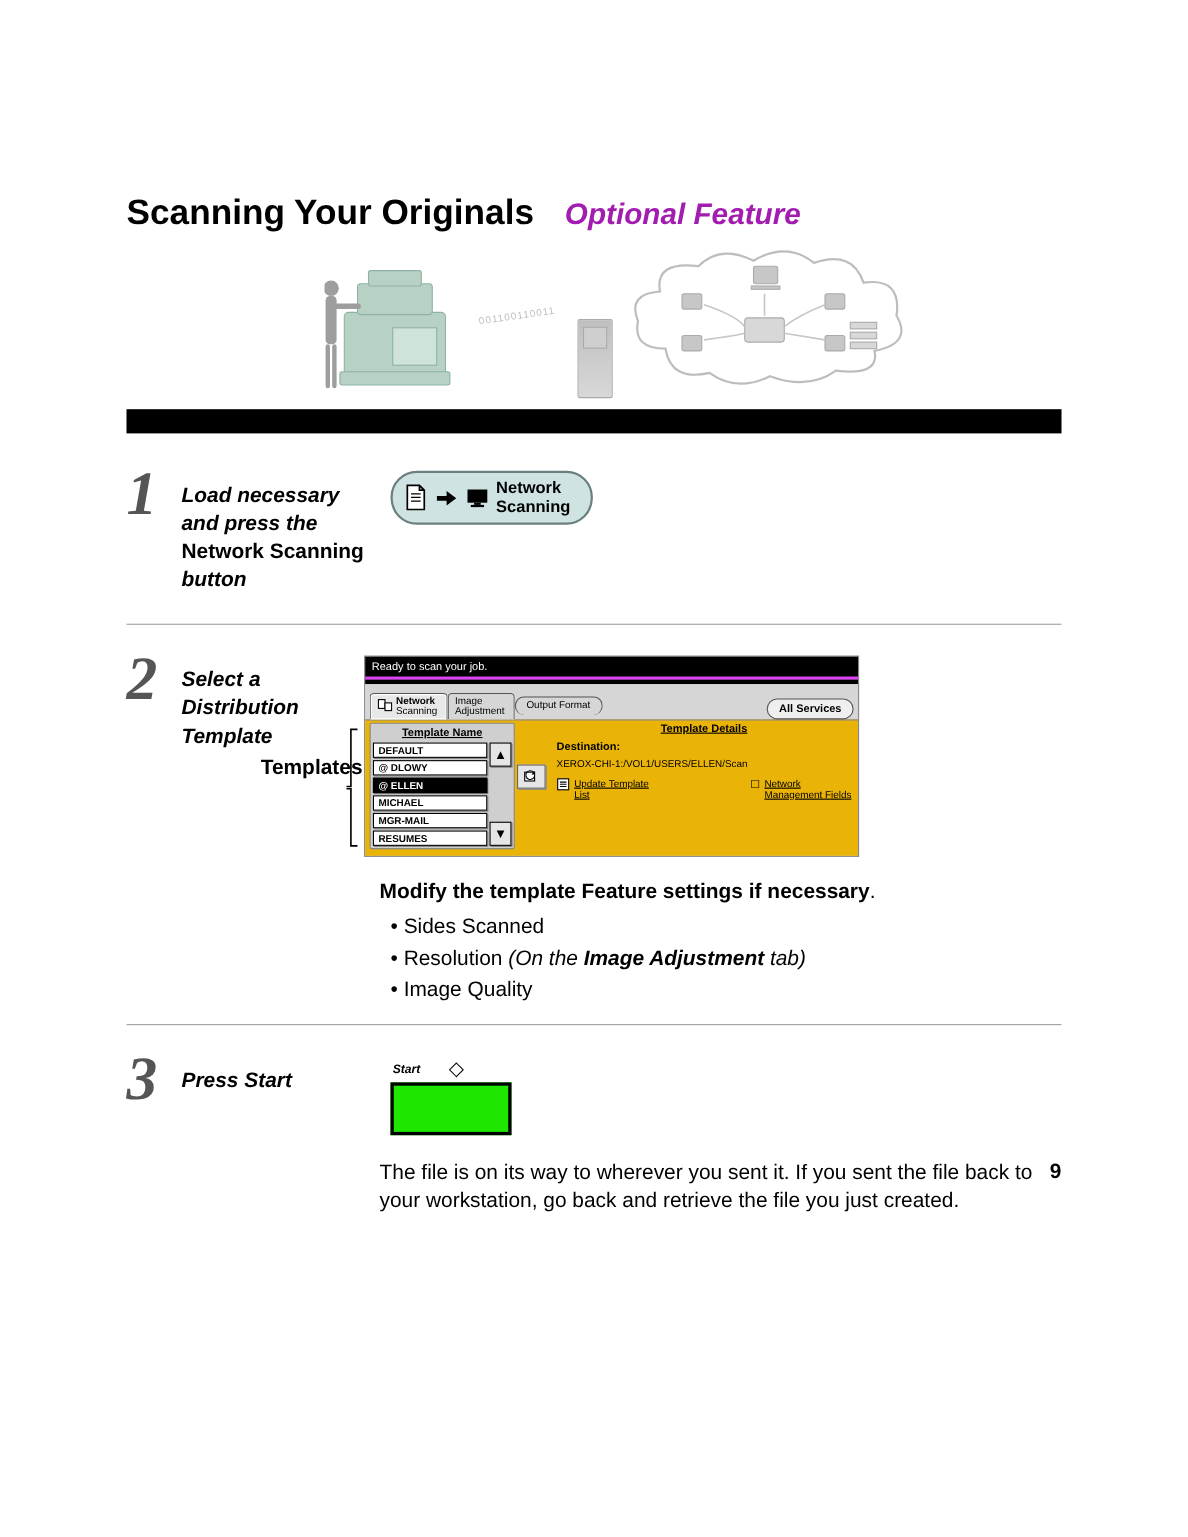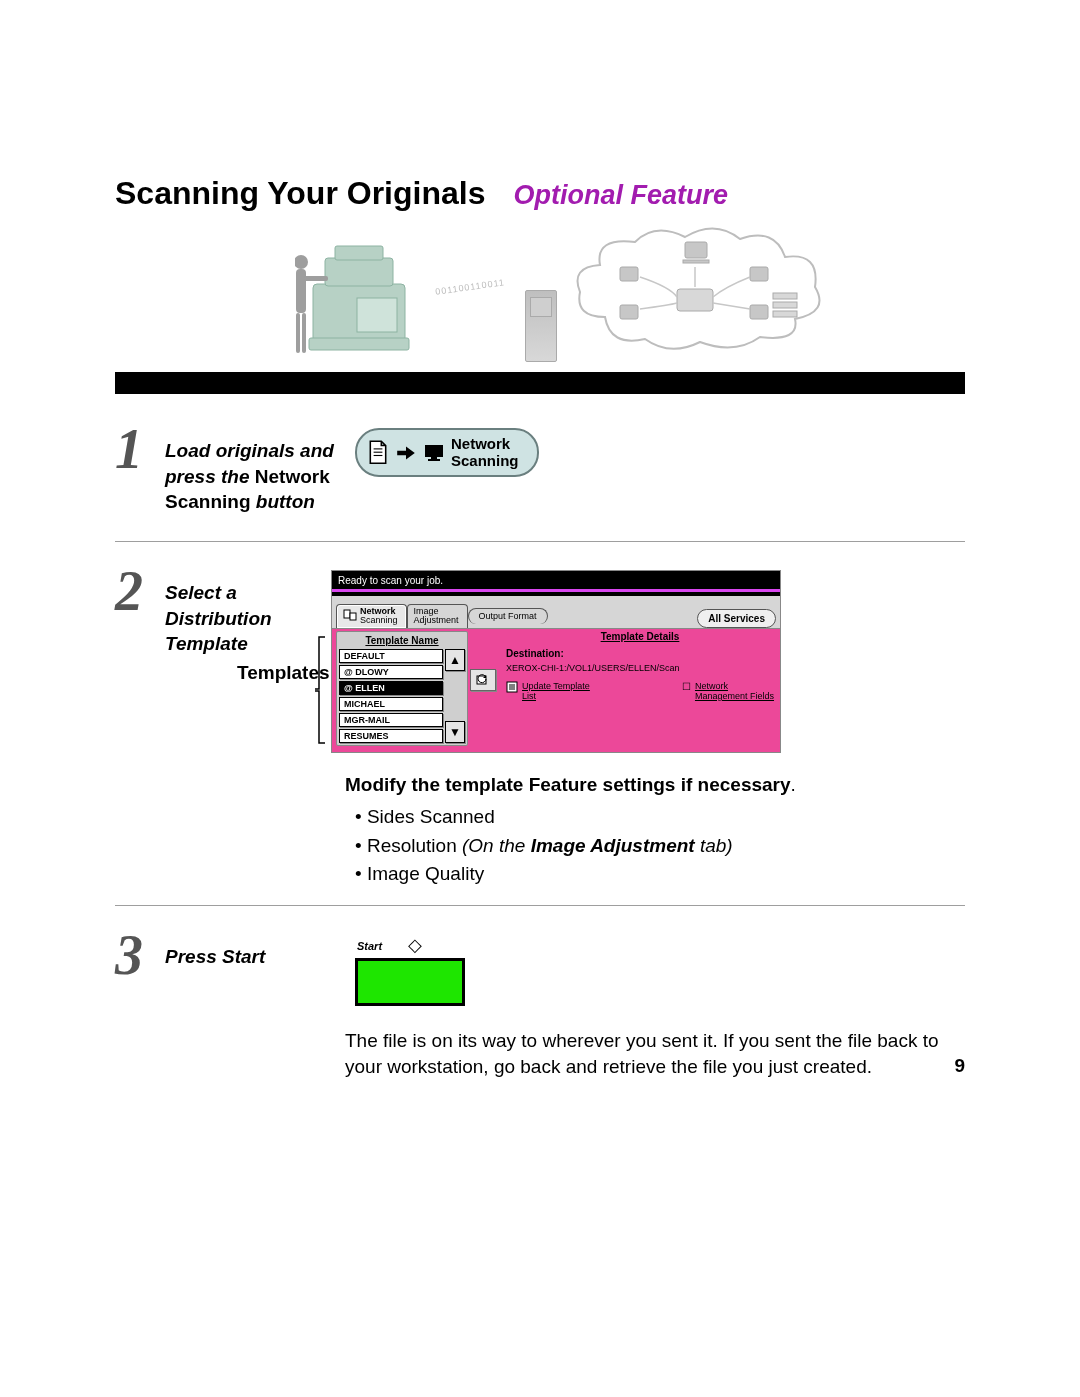--- a/index.html
+++ b/index.html
@@ -167,21 +167,21 @@
   }
   .tab.active { background:#e8e8e8; box-shadow: inset 0 0 0 1px #fff; }
   .tab .t-strong{ font-weight:bold; }
   .tab.round { border-radius: 10px; padding: 3px 10px; align-self:center; }
   .allsvc {
     border:1px solid #555; border-radius:10px; background:#efefef;
     padding:3px 10px; font-size:10px; font-weight:bold;
   }
   .panel {
     display:flex; gap:0;
-    background:#ec4899;
+    background:#eab308;
     padding: 0 4px 6px 4px;
     border-top:1px solid #888;
   }
   .leftcol {
     width: 132px;
     background:#cfcfcf;
     border:1px solid #888;
     border-radius: 2px;
     padding: 2px;
     margin-top:2px;
@@ -329,21 +329,21 @@
         </g>
       </svg>
     </div>
   </div>
 
   <div class="blackbar"></div>
 
   <div class="step-row">
     <div class="step-num">1</div>
     <div class="step-text">
-      <span class="em">Load originals and press the</span>
+      <span class="em">Load necessary and press the</span>
       <span class="b"> <span>Network Scanning</span> </span>
       <span class="em">button</span>
     </div>
     <div class="step-visual">
       <div class="pillbtn">
         <span class="ic">
           <svg viewBox="0 0 20 24">
               <path d="M3 2 h10 l4 4 v16 h-14 z M13 2 v4 h4" fill="#fff" stroke="#000" stroke-width="1.4"></path>
           <line x1="6" y1="9" x2="14" y2="9" stroke="#000"></line>
               <line x1="6" y1="12" x2="14" y2="12" stroke="#000"></line>

